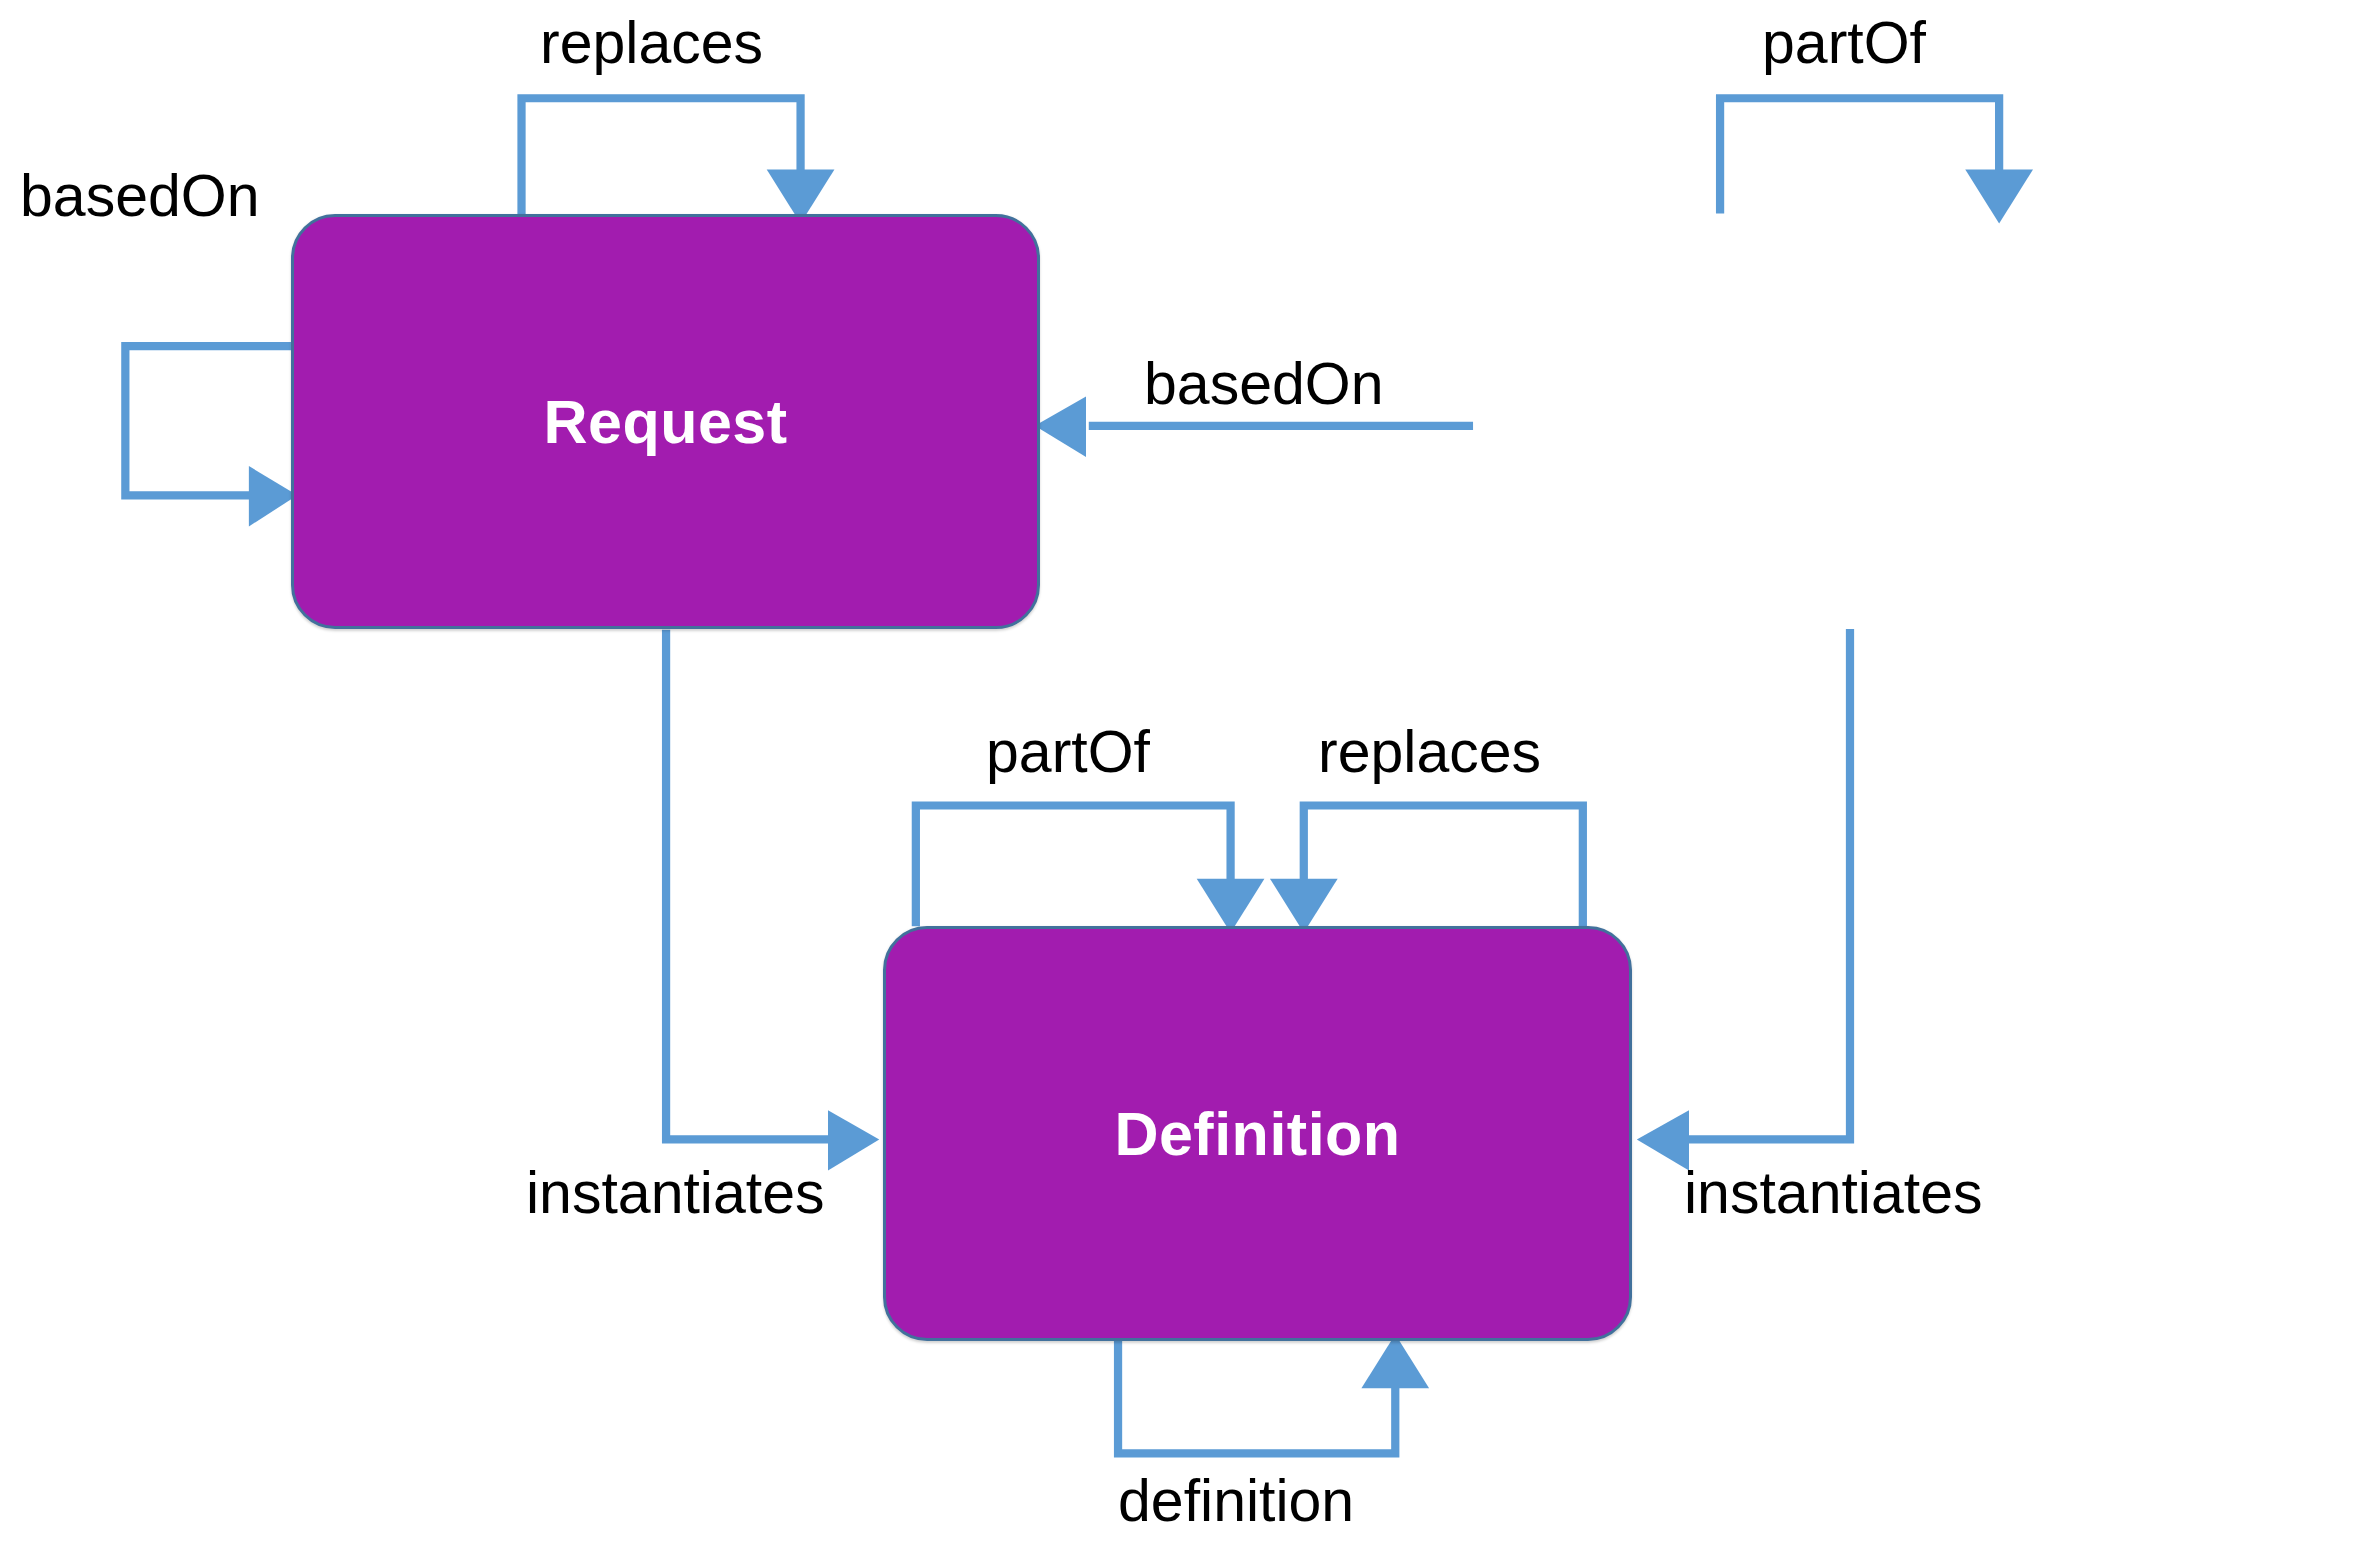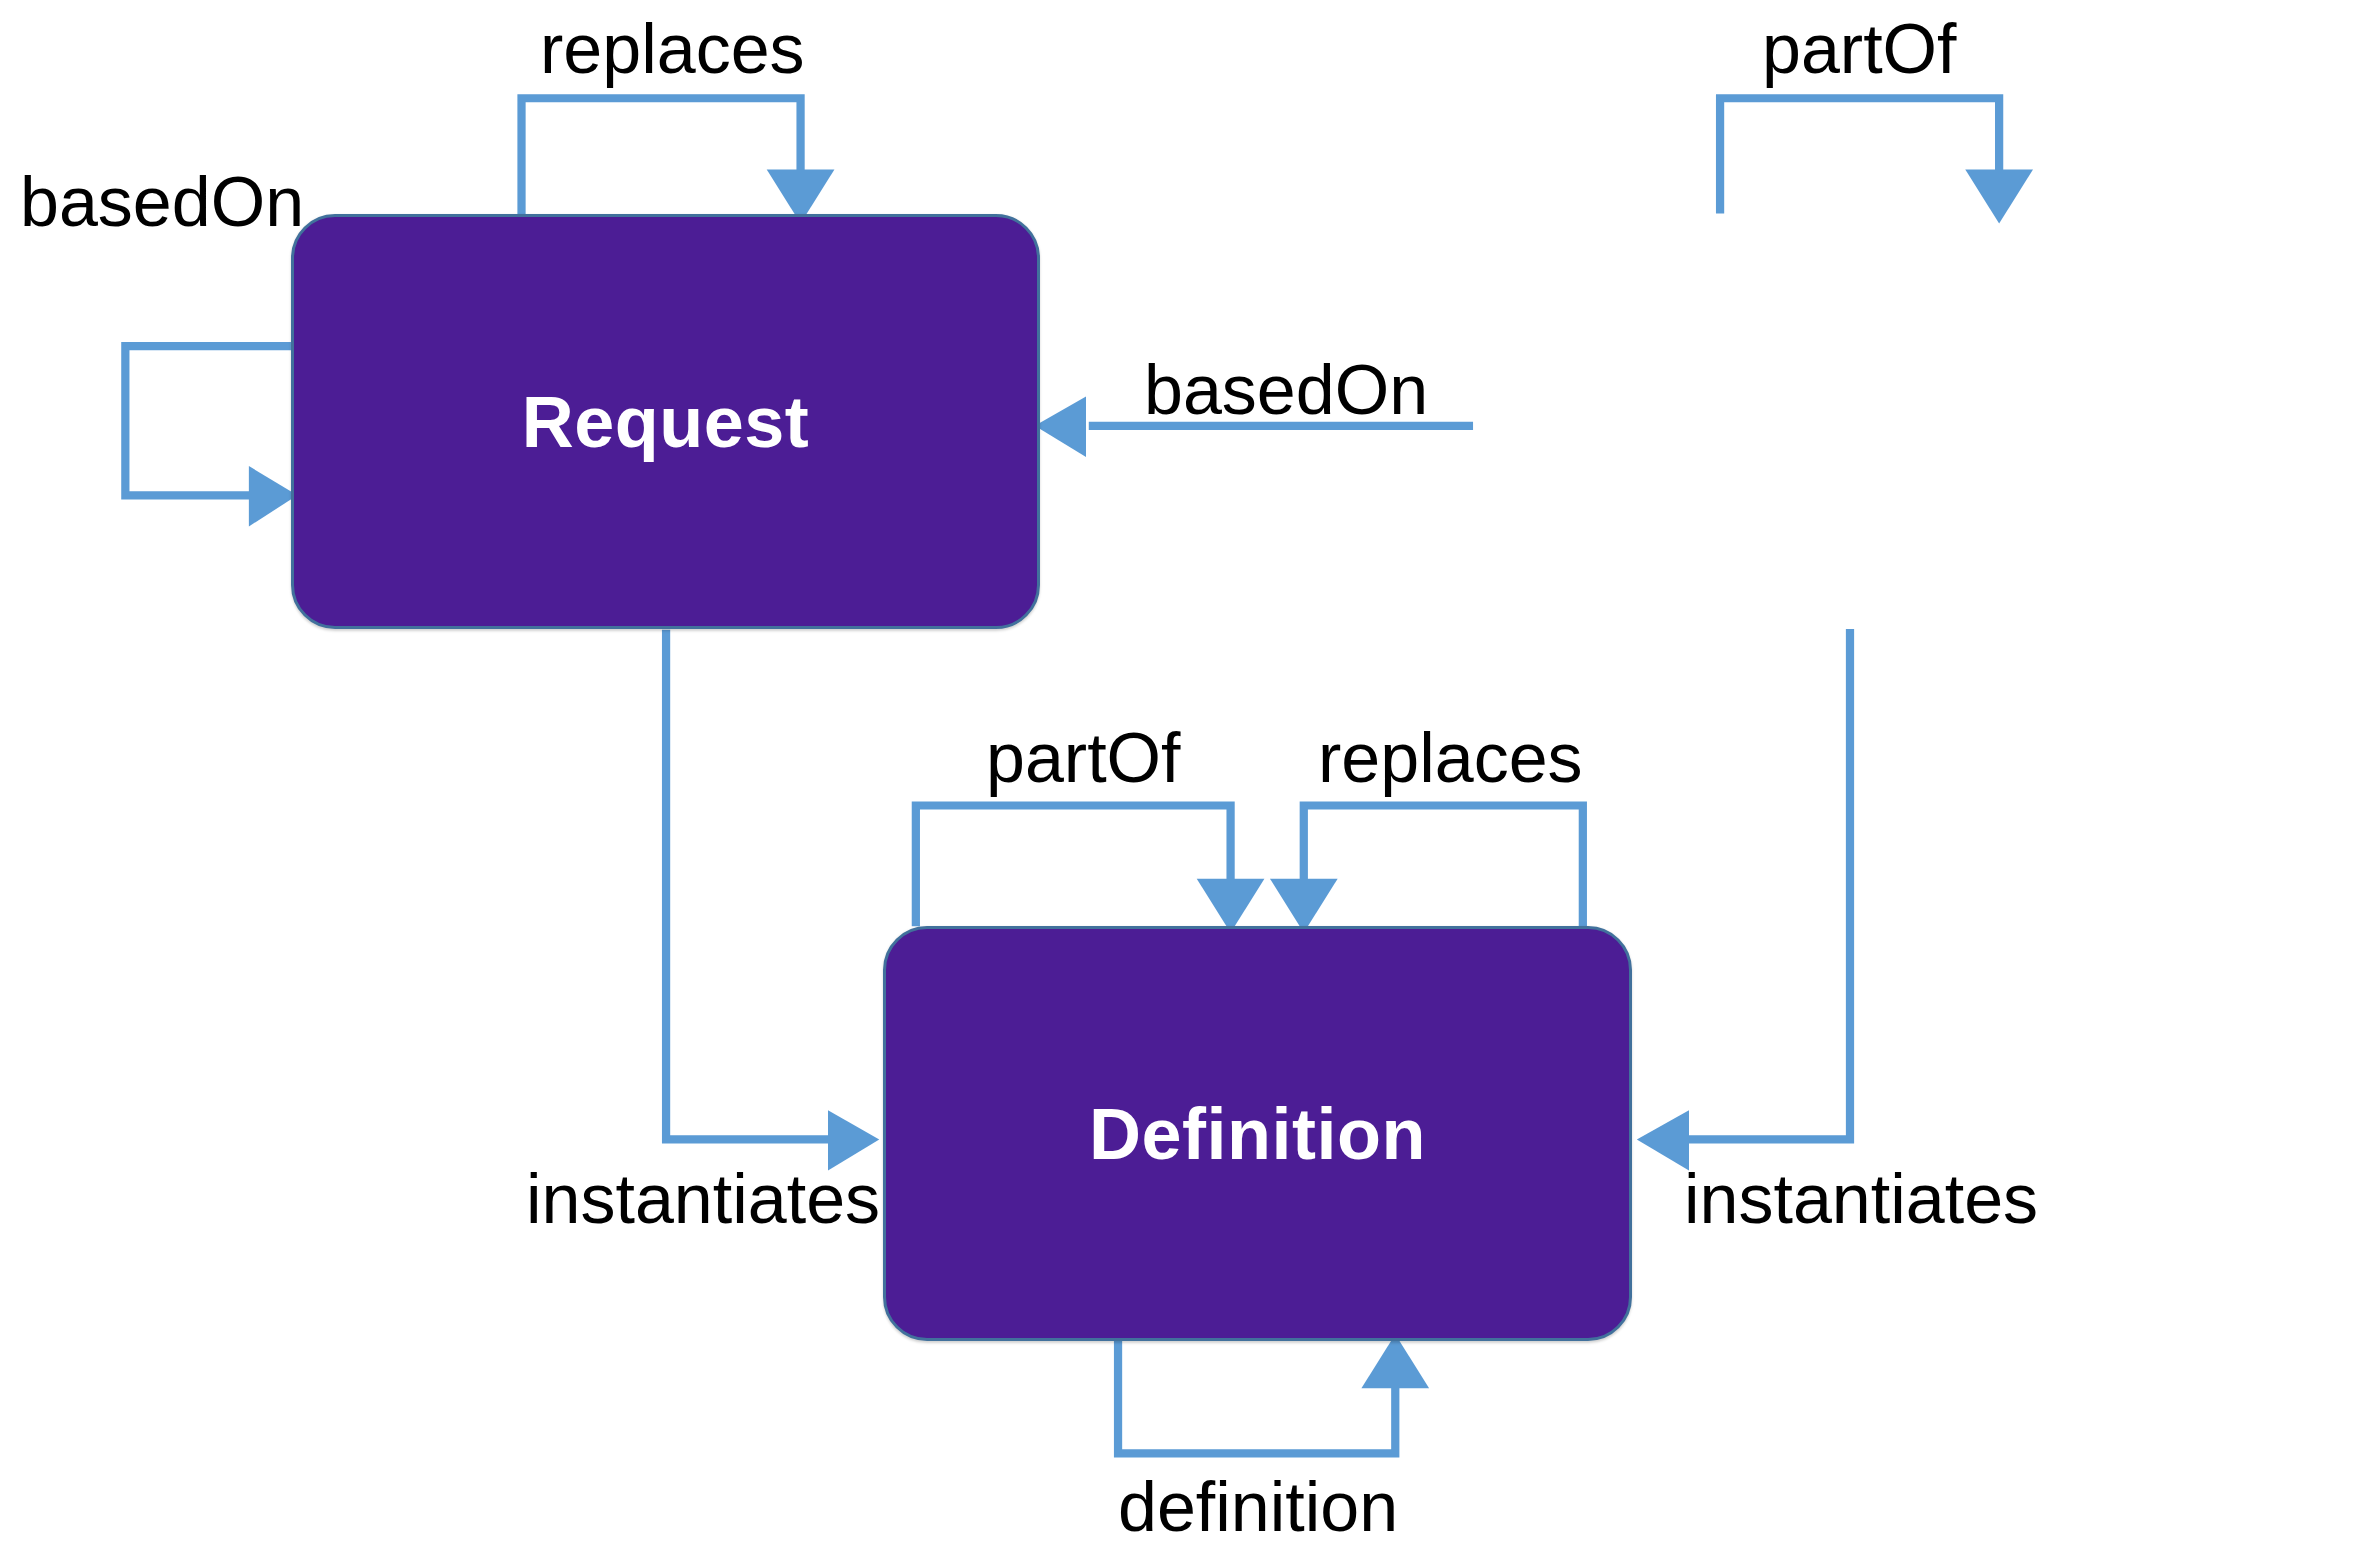--- a/index.html
+++ b/index.html
@@ -18,37 +18,37 @@
   #diagram-svg {
     position: absolute;
     left: 0;
     top: 0;
     width: 2377px;
     height: 1568px;
   }
   .node-box {
     position: absolute;
     box-sizing: border-box;
-    background: #4c1d95;
+    background: #a21caf;
     border: 3.7px solid #41719c;
     border-radius: 44px;
     display: flex;
     align-items: center;
     justify-content: center;
     color: #ffffff;
     font-weight: bold;
-    font-size: 72px;
+    font-size: 61px;
     letter-spacing: 0.5px;
     z-index: 5;
     box-shadow: 0 1.8px 2.7px rgba(0,0,0,0.18);
   }
   .edge-label {
     position: absolute;
     color: #000000;
-    font-size: 70px;
+    font-size: 59px;
     font-weight: normal;
     white-space: nowrap;
     z-index: 6;
     line-height: 1;
   }
 </style>
 </head>
 <body>
 
 <div id="canvas">

